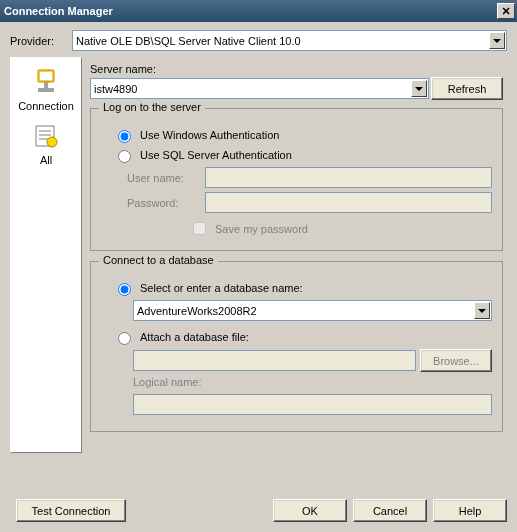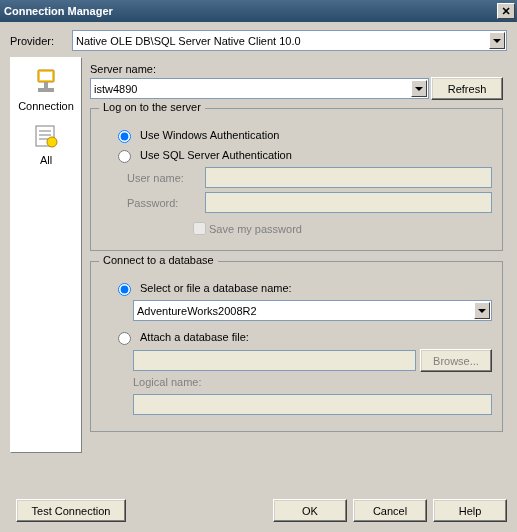--- a/index.html
+++ b/index.html
@@ -18,21 +18,21 @@
   .side-item { width: 100%; text-align: center; padding: 4px 0 6px 0; cursor: default; }
   .side-item .ico { display: block; margin: 0 auto 4px auto; }
   .panel { flex: 1; padding: 6px 4px 4px 4px; }
   
   .group { border: 1px solid #919b9c; padding: 14px 10px 12px 16px; margin-bottom: 10px; position: relative; }
   .group .legend { position: absolute; top: -8px; left: 8px; background: #ece9d8; padding: 0 4px; color: #0046d5; }
   .group .legend.plain { color: #000; background: #d4d0c8; }
   .btn { height: 23px; min-width: 72px; background: #ece9d8; border: 1px solid #404040; border-top-color: #fff; border-left-color: #fff; box-shadow: inset -1px -1px 0 #808080, inset 1px 1px 0 #d4d0c8; cursor: default; padding: 0 10px; }
   .btn[disabled] { color: #808080; }
   .radio-row { display: flex; align-items: center; gap: 6px; margin: 4px 0; padding-left: 6px; }
-  .check-row { display: flex; align-items: center; margin: 6px 0 0 0; padding-left: 82px; color: #808080; }
+  .check-row { display: flex; align-items: center; gap: 6px; margin: 6px 0 0 0; padding-left: 82px; color: #808080; }
   .formrow { display: flex; align-items: center; gap: 4px; margin: 4px 0 4px 20px; }
   .formrow .flabel { width: 74px; color: #808080; }
   .flex1 { flex: 1; }
   .footer { position: absolute; bottom: 10px; left: 10px; right: 10px; display: flex; align-items: center; }
   .footer .spacer { flex: 1; }
   .footer .btn { margin-left: 6px; min-width: 74px; }
   .sv-row { display: flex; align-items: center; gap: 2px; margin-bottom: 8px; }
   .sv-row .combo-wrap { flex: 1; position: relative; }
   .combo-arrow { position: absolute; right: 2px; top: 2px; width: 16px; height: 17px; background: #d4d0c8; border: 1px solid #fff; border-right-color: #404040; border-bottom-color: #404040; display: flex; align-items: center; justify-content: center; }
   .arrow-down { width: 0; height: 0; border-left: 4px solid transparent; border-right: 4px solid transparent; border-top: 4px solid #000; }
@@ -123,21 +123,21 @@
           <input type="checkbox" disabled="" style="">
           <span class="disabled-text">Save my password</span>
         </div>
       </div>
 
       <div class="group">
         <span class="legend plain">Connect to a database</span>
 
         <div class="radio-row">
           <input type="radio" name="dbmode" checked="" style="">
-          <span>Select or file a database name:</span>
+          <span>Select or enter a database name:</span>
         </div>
         <div class="formrow" style="margin-left:26px;">
           <div class="combo-wrap flex1" style="position:relative;">
             <input class="combo" style="width: 100%;" value="AdventureWorks2008R2">
             <div class="combo-arrow">
                 <div class="arrow-down"></div>
               </div>
           </div>
         </div>
 

